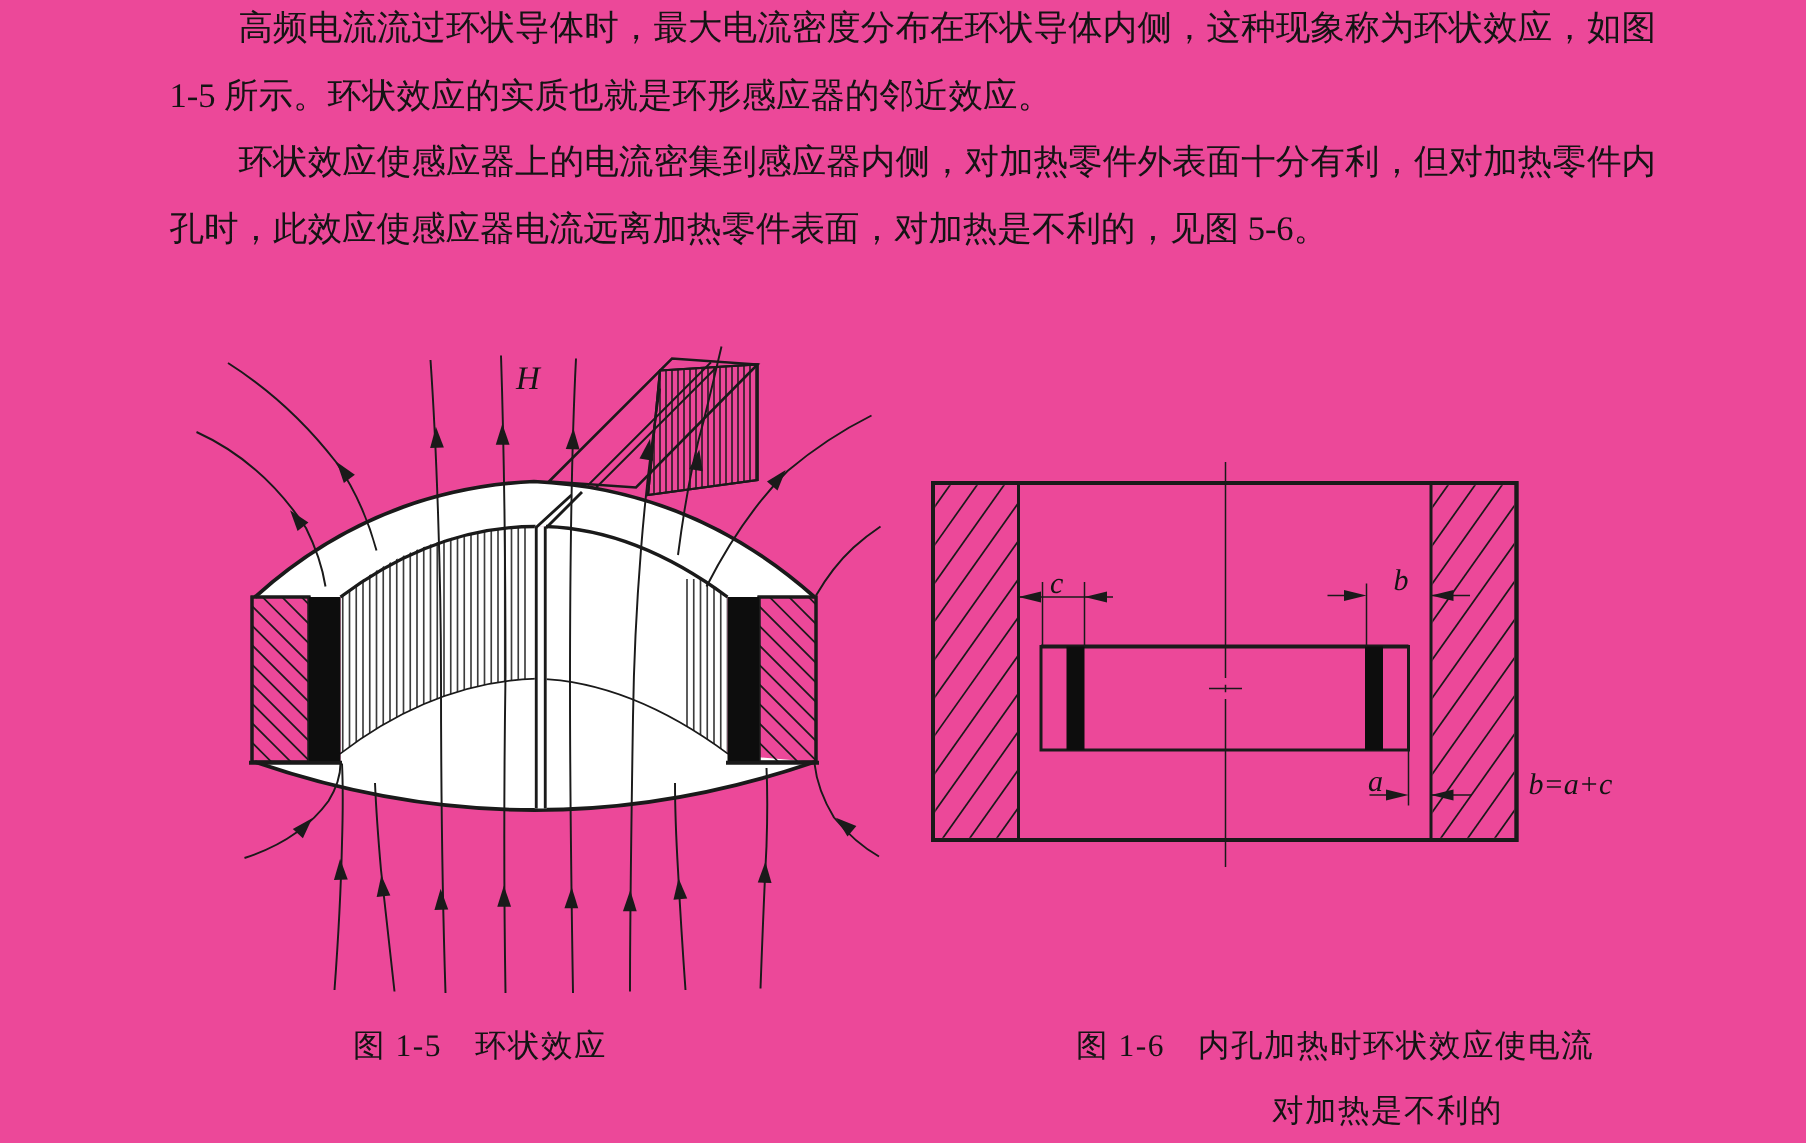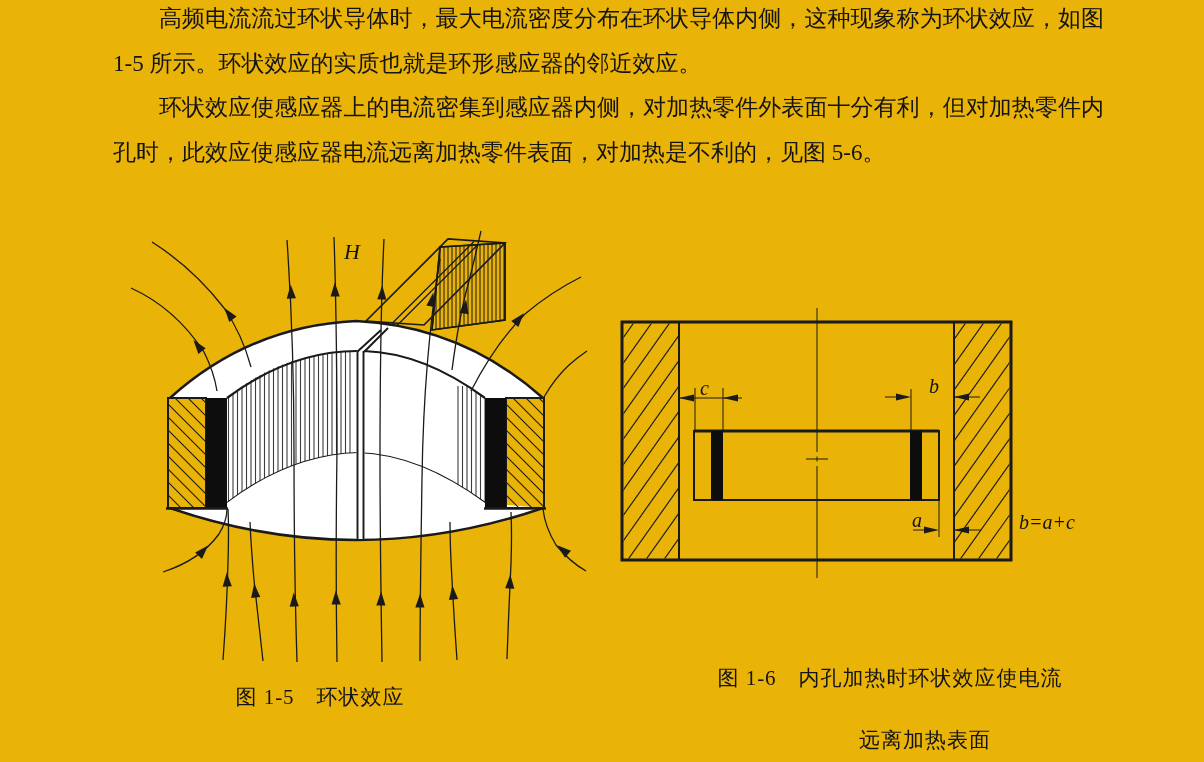--- a/index.html
+++ b/index.html
@@ -1,16 +1,16 @@
 <!DOCTYPE html>
 <html><head>
 <meta charset="utf-8">
 <style>
   html,body{margin:0;padding:0;background:#fff;}
-  .page{position:relative;width:1204px;height:762px;background:#eab308;overflow:hidden;
+  .page{position:relative;width:1204px;height:762px;background:#ec4899;overflow:hidden;
         font-family:"Liberation Serif", serif;color:#111;}
   .bodytext{position:absolute;left:113px;top:-3px;width:991px;
         font-size:23px;line-height:44.5px;text-align:justify;color:#141414;}
   .bodytext p{margin:0;text-indent:2em;}
   .caption{position:absolute;font-size:21px;color:#141414;text-align:center;letter-spacing:1px;}
   svg{position:absolute;}
   .ink{stroke:#1a1a1a;fill:none;}
 </style>
 </head>
 <body>
@@ -282,15 +282,15 @@
     </g>
     <g font-family="Liberation Serif, serif" font-style="italic" font-size="20" fill="#141414">
       <text x="700" y="395">c</text>
       <text x="929" y="393">b</text>
       <text x="912" y="527">a</text>
       <text x="1019" y="529">b=a+c</text>
     </g>
   </svg>
 
   <div class="caption" style="left:150px;top:683px;width:340px;">图 1-5　环状效应</div>
-  <div class="caption" style="left:640px;top:664px;width:500px;">图 1-6　内孔加热时环状效应使电流</div>
-  <div class="caption" style="left:675px;top:726px;width:500px;">远离加热表面</div>
+  <div class="caption" style="left:640px;top:683px;width:500px;">图 1-6　内孔加热时环状效应使电流</div>
+  <div class="caption" style="left:675px;top:726px;width:500px;">对加热是不利的</div>
 </div>
 
 </body></html>

